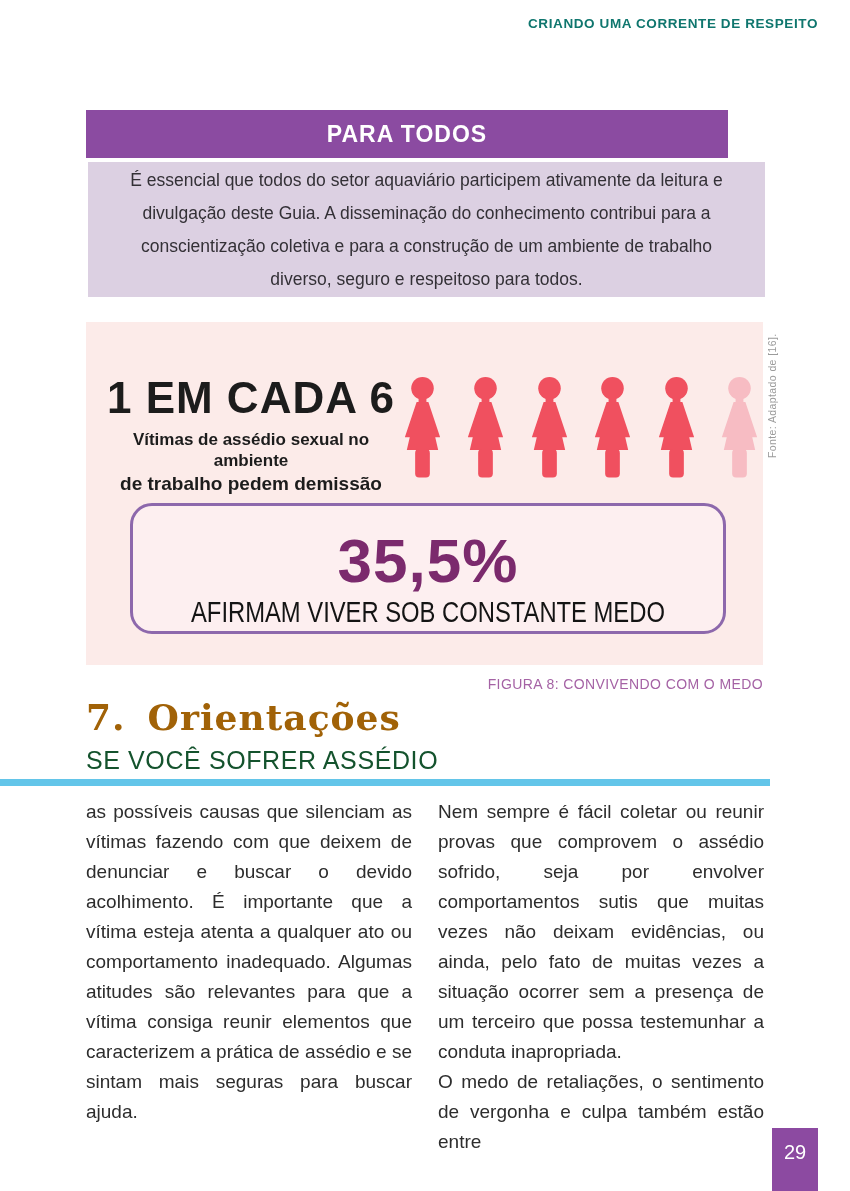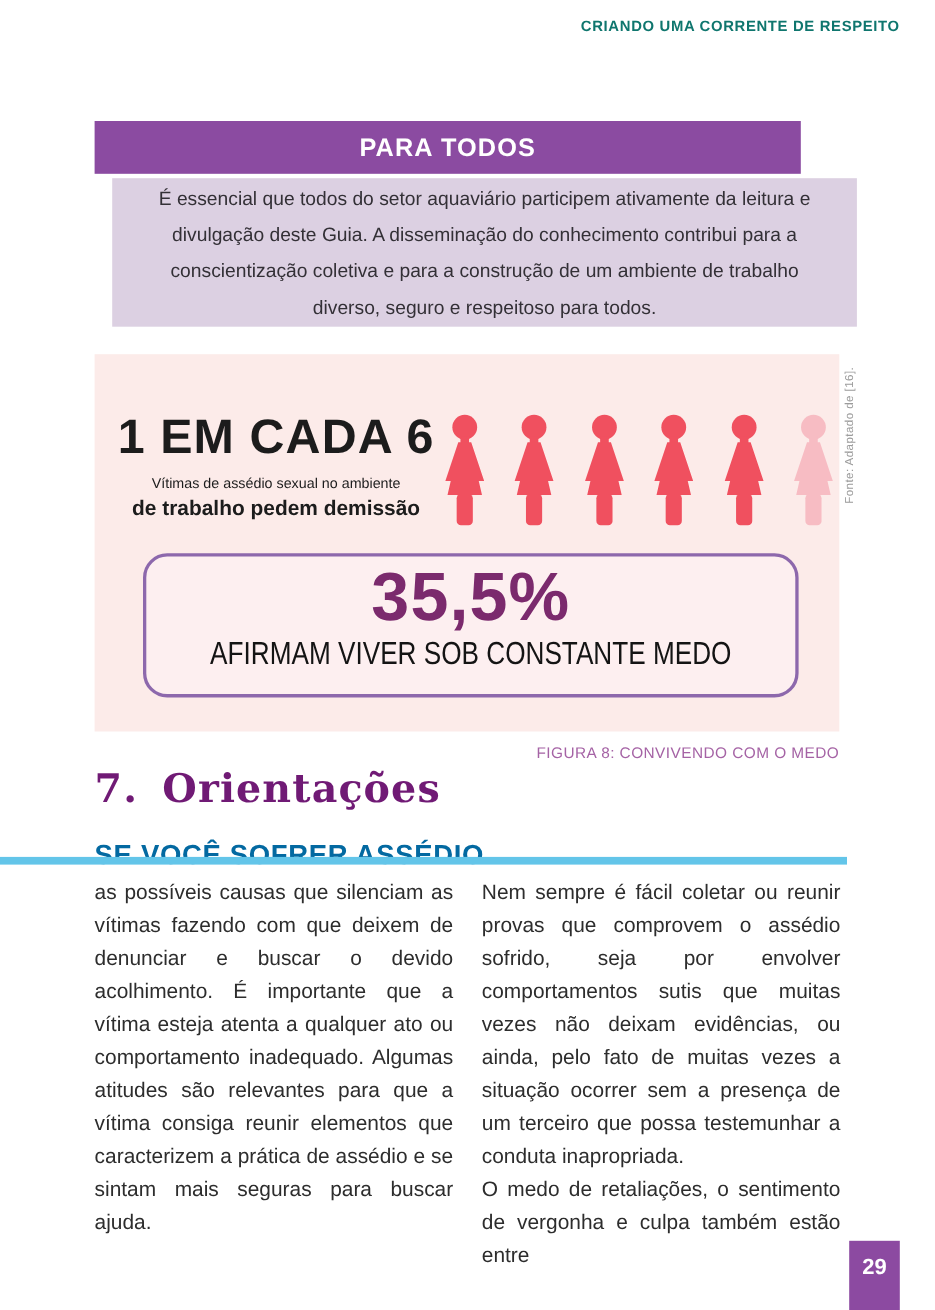--- a/index.html
+++ b/index.html
@@ -32,21 +32,21 @@
     display: flex; align-items: center; justify-content: center;
   }
   .banner-title {
     color: #ffffff;
     font-weight: bold;
     font-size: 23px;
     letter-spacing: 1px;
   }
   .intro-box {
     position: absolute;
-    left: 102px; top: 162px;
+    left: 88px; top: 162px;
     width: 677px; height: 135px;
     background: #dcd0e2;
     display: flex; align-items: center; justify-content: center;
     padding: 10px 26px;
   }
   .intro-text {
     font-size: 17.5px;
     line-height: 33px;
     text-align: center;
     color: #333036;
@@ -66,22 +66,22 @@
     color: #1c1c1c;
   }
   .info-headline .big {
     font-size: 44px;
     font-weight: bold;
     letter-spacing: 1px;
     line-height: 48px;
   }
   .info-headline .sub1 {
     margin-top: 7px;
-    font-size: 13px;
-    font-weight: normal;
+    font-size: 17px;
+    font-weight: bold;
     line-height: 21px;
   }
   .info-headline .sub2 {
     font-size: 19px;
     font-weight: bold;
     line-height: 26px;
   }
   .icon-row {
     position: absolute;
     left: 312px; top: 54px;
@@ -94,21 +94,21 @@
     position: absolute;
     left: 44px; top: 181px;
     width: 596px; height: 131px;
     background: #fdeff0;
     border: 3px solid #8d68ac;
     border-radius: 22px;
     text-align: center;
     overflow: hidden;
   }
   .stat-value {
-    margin-top: 4px;
+    margin-top: 21px;
     font-size: 62px;
     font-weight: bold;
     color: #7b2a6d;
     line-height: 68px;
     letter-spacing: 1px;
   }
   .stat-label {
     display: inline-block;
     font-size: 29px;
     color: #141414;
@@ -137,32 +137,31 @@
     letter-spacing: .4px;
     color: #a563a5;
   }
   
   .section-heading {
     position: absolute;
     left: 86px; top: 696px;
     font-family: "DejaVu Serif", serif;
     font-weight: bold;
     font-size: 36px;
-    color: #701a75;
+    color: #a16207;
     letter-spacing: 1px;
   }
   .section-heading .num { margin-right: 22px; }
   .section-subtitle {
     position: absolute;
     left: 86px; top: 746px;
     font-size: 25px;
-    font-weight: bold;
+    font-weight: normal;
     letter-spacing: .6px;
-    color: #0369a1;
-    margin-top: 17px;
+    color: #14532d;
   }
   .rule-blue {
     position: absolute;
     left: 0; top: 779px;
     width: 770px; height: 7px;
     background: #63c5e9;
   }
   
   .columns {
     position: absolute;
@@ -184,21 +183,21 @@
     position: absolute;
     left: 772px; top: 1128px;
     width: 46px; height: 63px;
     background: #8c4aa1;
     text-align: center;
   }
   .page-badge span {
     display: inline-block;
     margin-top: 13px;
     color: #ffffff;
-    font-weight: bold;
+    font-weight: normal;
     font-size: 20px;
   }
   .svg-defs { position: absolute; width: 0; height: 0; overflow: hidden; }
 </style>
 </head>
 <body>
 
 <svg class="svg-defs" xmlns="http://www.w3.org/2000/svg">
   <defs>
     <g id="woman-shape">

